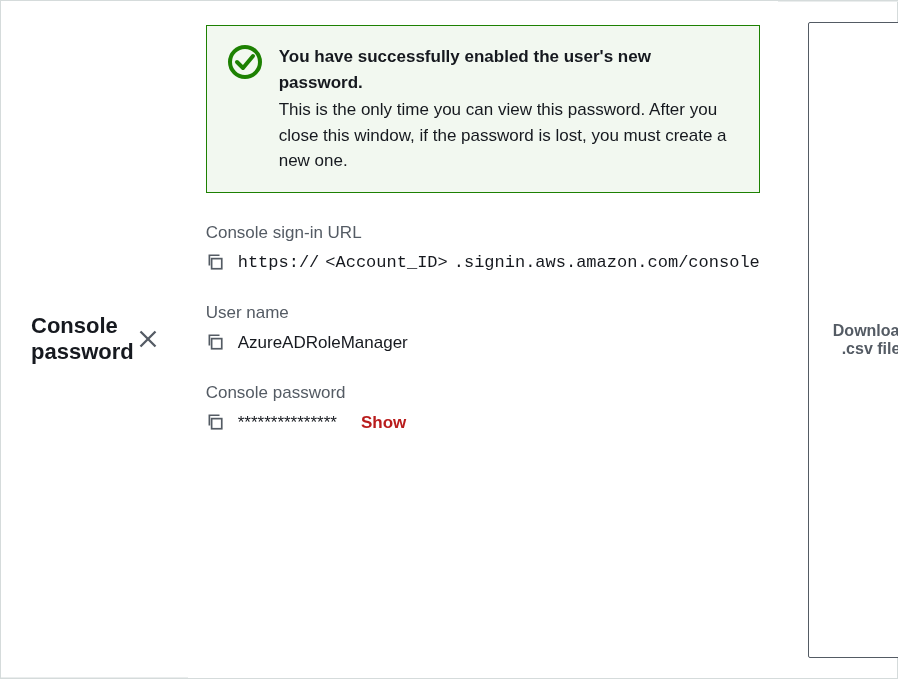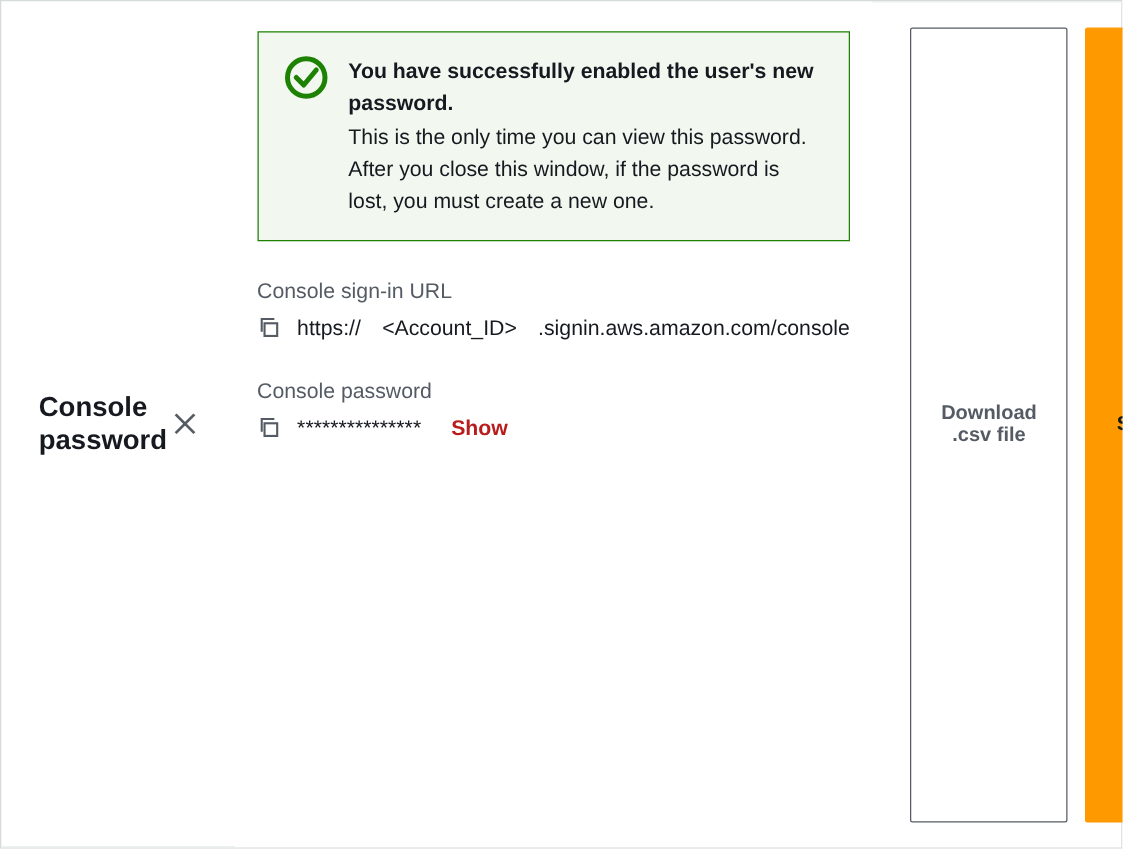--- a/index.html
+++ b/index.html
@@ -83,21 +83,22 @@
     .copy-icon {
       width: 20px;
       height: 20px;
       cursor: pointer;
       flex-shrink: 0;
       color: #545b64;
     }
     .url-parts {
       display: flex;
       align-items: baseline;
-      gap: 17px;
+      gap: 6px;
+      font-family: Liberation Mono, monospace;
     }
     .url-placeholder {
       font-family: inherit;
     }
     .show-link {
       color: #b91c1c;
       font-weight: 700;
       cursor: pointer;
       margin-left: 12px;
     }
@@ -167,20 +168,32 @@
           </svg>
         </span>
         <span class="url-parts">
           <span>https://</span>
           <span class="url-placeholder">&lt;Account_ID&gt;</span>
           <span>.signin.aws.amazon.com/console</span>
         </span>
       </div>
     </div>
 
+    <div class="field">
+      <div class="field-label">User name</div>
+      <div class="field-value-row">
+        <span class="copy-icon">
+          <svg viewBox="0 0 16 16" width="18" height="18" fill="none" stroke="currentColor" stroke-width="1.5">
+            <rect x="5" y="5" width="9" height="9"></rect>
+            <path d="M3 11 L3 2 L12 2"></path>
+          </svg>
+        </span>
+        <span>AzureADRoleManager</span>
+      </div>
+    </div>
 
     <div class="field">
       <div class="field-label">Console password</div>
       <div class="field-value-row">
         <span class="copy-icon">
           <svg viewBox="0 0 16 16" width="18" height="18" fill="none" stroke="currentColor" stroke-width="1.5">
             <rect x="5" y="5" width="9" height="9"></rect>
             <path d="M3 11 L3 2 L12 2"></path>
           </svg>
         </span>

